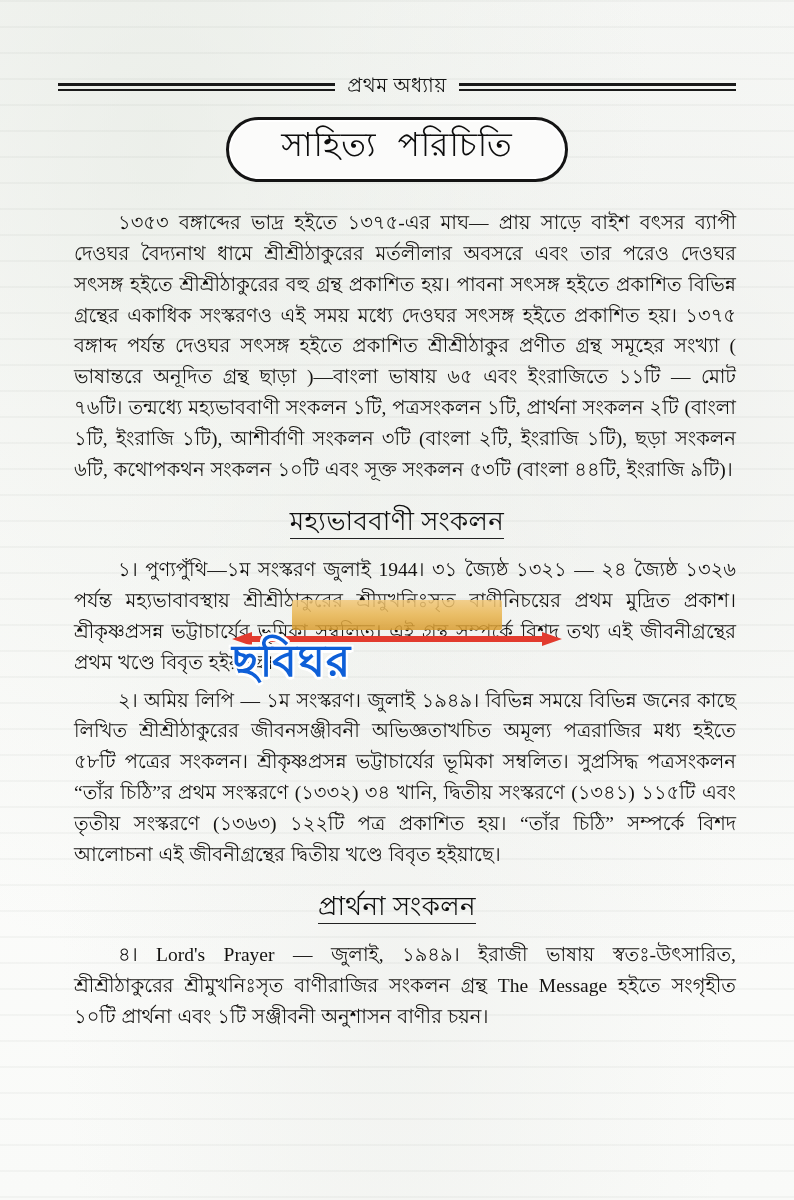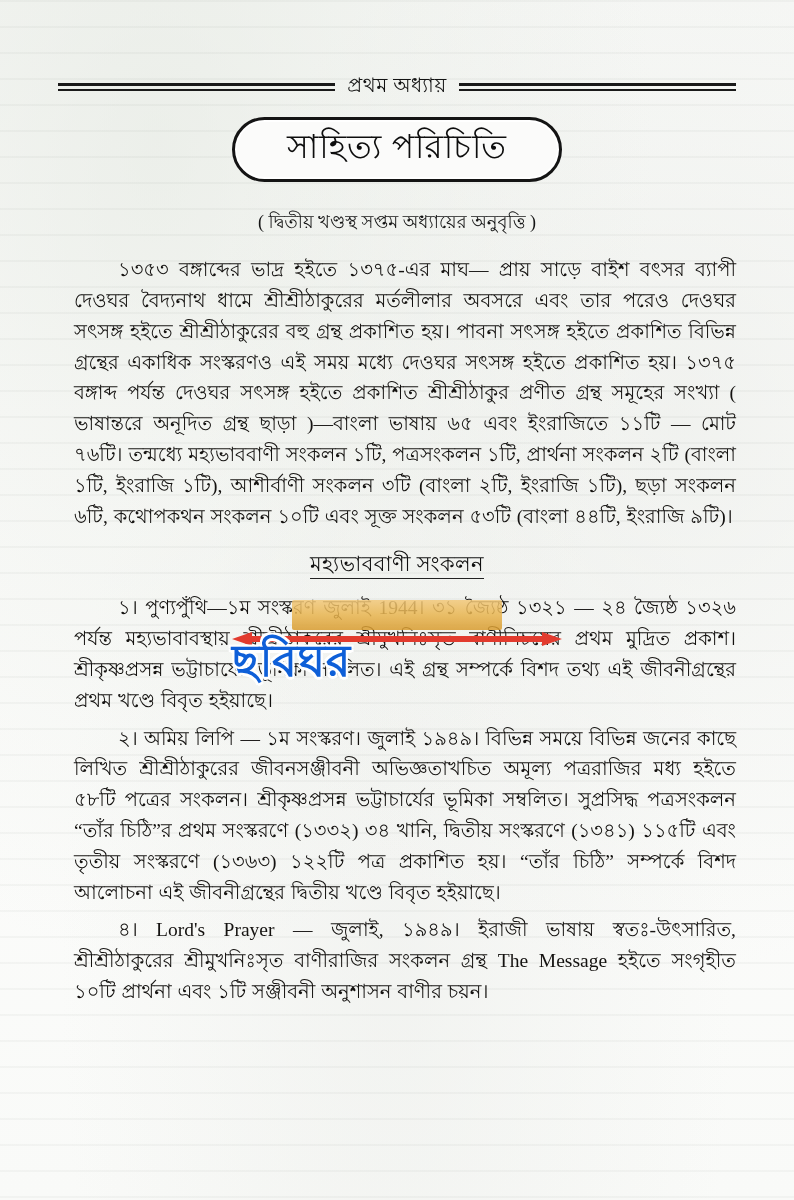--- a/index.html
+++ b/index.html
@@ -77,20 +77,21 @@
     display: flex;
     justify-content: center;
     margin: 10px 0 26px 0;
   }
   .title-plate {
     border: 3px solid #141414;
     border-radius: 34px;
     padding: 7px 52px 11px 52px;
     background: #fbfbfa;
     box-shadow: inset 0 0 0 2px #ffffff;
+    font-family: Liberation Mono, monospace;
   }
   .title-text {
     font-size: 33px;
     letter-spacing: 1px;
     color: #0d0d0d;
     line-height: 1.25;
     white-space: nowrap;
   }
 
   .subtitle {
@@ -106,21 +107,21 @@
     text-align: justify;
     text-justify: inter-word;
     margin: 0 0 7px 16px;
     text-indent: 44px;
     word-spacing: 1px;
     color: #141210;
   }
 
   h2.section {
     text-align: center;
-    font-size: 21px;
+    font-size: 26px;
     margin: 16px 0 10px 0;
     font-weight: normal;
     color: #101010;
     letter-spacing: 0.4px;
   }
   h2.section .u {
     border-bottom: 1.6px solid #222;
     padding-bottom: 2px;
   }
 
@@ -207,31 +208,33 @@
           <div class="r2"></div>
       </div>
     </div>
 
     <div class="title-wrap">
       <div class="title-plate">
         <div class="title-text">সাহিত্য পরিচিতি</div>
       </div>
     </div>
 
-    <div class="subtitle">( দ্বিতীয় খণ্ডস্থ সপ্তম অধ্যায়ের অনুবৃত্তি )</div>
 
     <p class="body">১৩৫৩ বঙ্গাব্দের ভাদ্র হইতে ১৩৭৫-এর মাঘ— প্রায় সাড়ে বাইশ বৎসর ব্যাপী দেওঘর বৈদ্যনাথ ধামে শ্রীশ্রীঠাকুরের মর্তলীলার অবসরে এবং তার পরেও দেওঘর সৎসঙ্গ হইতে শ্রীশ্রীঠাকুরের বহু গ্রন্থ প্রকাশিত হয়। পাবনা সৎসঙ্গ হইতে প্রকাশিত বিভিন্ন গ্রন্থের একাধিক সংস্করণও এই সময় মধ্যে দেওঘর সৎসঙ্গ হইতে প্রকাশিত হয়। ১৩৭৫ বঙ্গাব্দ পর্যন্ত দেওঘর সৎসঙ্গ হইতে প্রকাশিত শ্রীশ্রীঠাকুর প্রণীত গ্রন্থ সমূহের সংখ্যা ( ভাষান্তরে অনূদিত গ্রন্থ ছাড়া )—বাংলা ভাষায় ৬৫ এবং ইংরাজিতে ১১টি — মোট ৭৬টি। তন্মধ্যে মহ্যভাববাণী সংকলন ১টি, পত্রসংকলন ১টি, প্রার্থনা সংকলন ২টি (বাংলা ১টি, ইংরাজি ১টি), আশীর্বাণী সংকলন ৩টি (বাংলা ২টি, ইংরাজি ১টি), ছড়া সংকলন ৬টি, কথোপকথন সংকলন ১০টি এবং সূক্ত সংকলন ৫৩টি (বাংলা ৪৪টি, ইংরাজি ৯টি)।</p>
 
     <h2 class="section">
       <span class="u">মহ্যভাববাণী সংকলন</span>
     </h2>
     <p class="body">১। পুণ্যপুঁথি—১ম সংস্করণ জুলাই 1944। ৩১ জ্যৈষ্ঠ ১৩২১ — ২৪ জ্যৈষ্ঠ ১৩২৬ পর্যন্ত মহ্যভাবাবস্থায় শ্রীশ্রীঠাকুরের শ্রীমুখনিঃসৃত বাণীনিচয়ের প্রথম মুদ্রিত প্রকাশ। শ্রীকৃষ্ণপ্রসন্ন ভট্টাচার্যের ভূমিকা সম্বলিত। এই গ্রন্থ সম্পর্কে বিশদ তথ্য এই জীবনীগ্রন্থের প্রথম খণ্ডে বিবৃত হইয়াছে।</p>
 
     <p class="body">২। অমিয় লিপি — ১ম সংস্করণ। জুলাই ১৯৪৯। বিভিন্ন সময়ে বিভিন্ন জনের কাছে লিখিত শ্রীশ্রীঠাকুরের জীবনসঞ্জীবনী অভিজ্ঞতাখচিত অমূল্য পত্ররাজির মধ্য হইতে ৫৮টি পত্রের সংকলন। শ্রীকৃষ্ণপ্রসন্ন ভট্টাচার্যের ভূমিকা সম্বলিত। সুপ্রসিদ্ধ পত্রসংকলন “তাঁর চিঠি”র প্রথম সংস্করণে (১৩৩২) ৩৪ খানি, দ্বিতীয় সংস্করণে (১৩৪১) ১১৫টি এবং তৃতীয় সংস্করণে (১৩৬৩) ১২২টি পত্র প্রকাশিত হয়। “তাঁর চিঠি” সম্পর্কে বিশদ আলোচনা এই জীবনীগ্রন্থের দ্বিতীয় খণ্ডে বিবৃত হইয়াছে।</p>
 
+    <h2 class="section">
+      <span class="u">প্রার্থনা সংকলন</span>
+    </h2>
     <p class="body">৪। Lord's Prayer — জুলাই, ১৯৪৯। ইরাজী ভাষায় স্বতঃ-উৎসারিত, শ্রীশ্রীঠাকুরের শ্রীমুখনিঃসৃত বাণীরাজির সংকলন গ্রন্থ The Message হইতে সংগৃহীত ১০টি প্রার্থনা এবং ১টি সঞ্জীবনী অনুশাসন বাণীর চয়ন।</p>
 
   </div>
 
   <div class="watermark">
     <div class="wm-inner">
       <svg class="wm-arrow" viewBox="0 0 330 14" preserveAspectRatio="none">
         <polygon points="0,7 20,0 20,4 310,4 310,0 330,7 310,14 310,10 20,10 20,14" fill="#e23b2e"></polygon>
       </svg>
       <div class="wm-band"></div>

